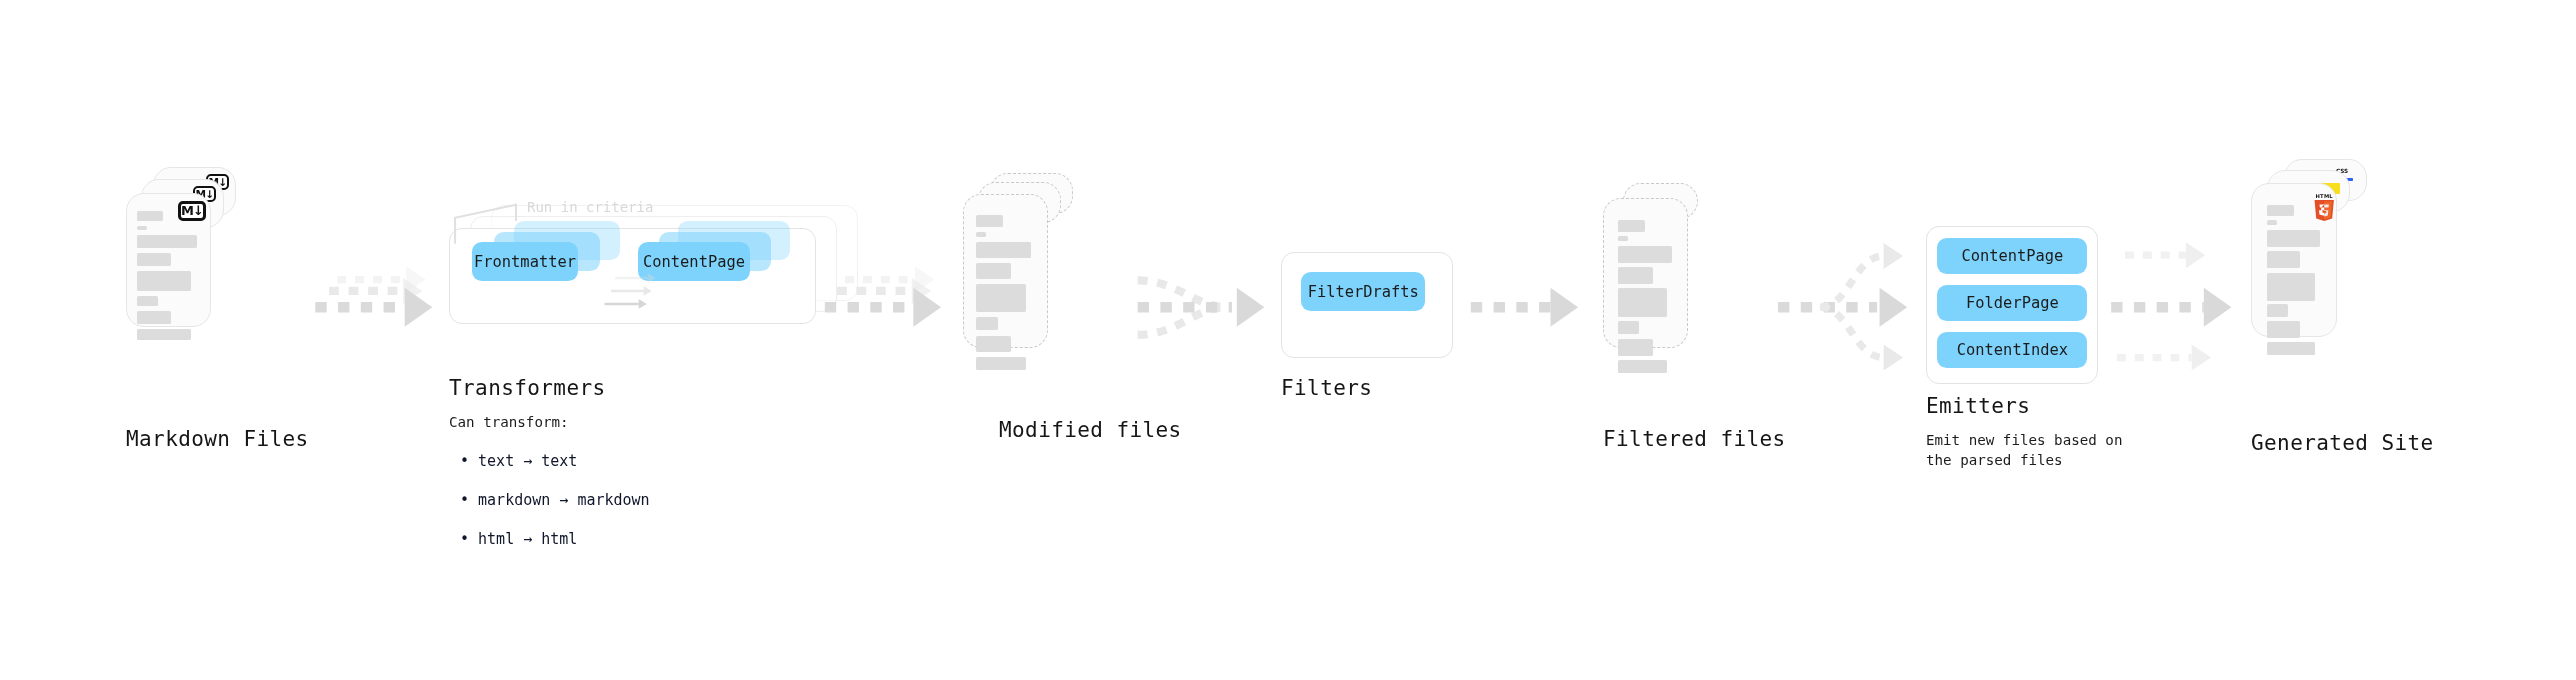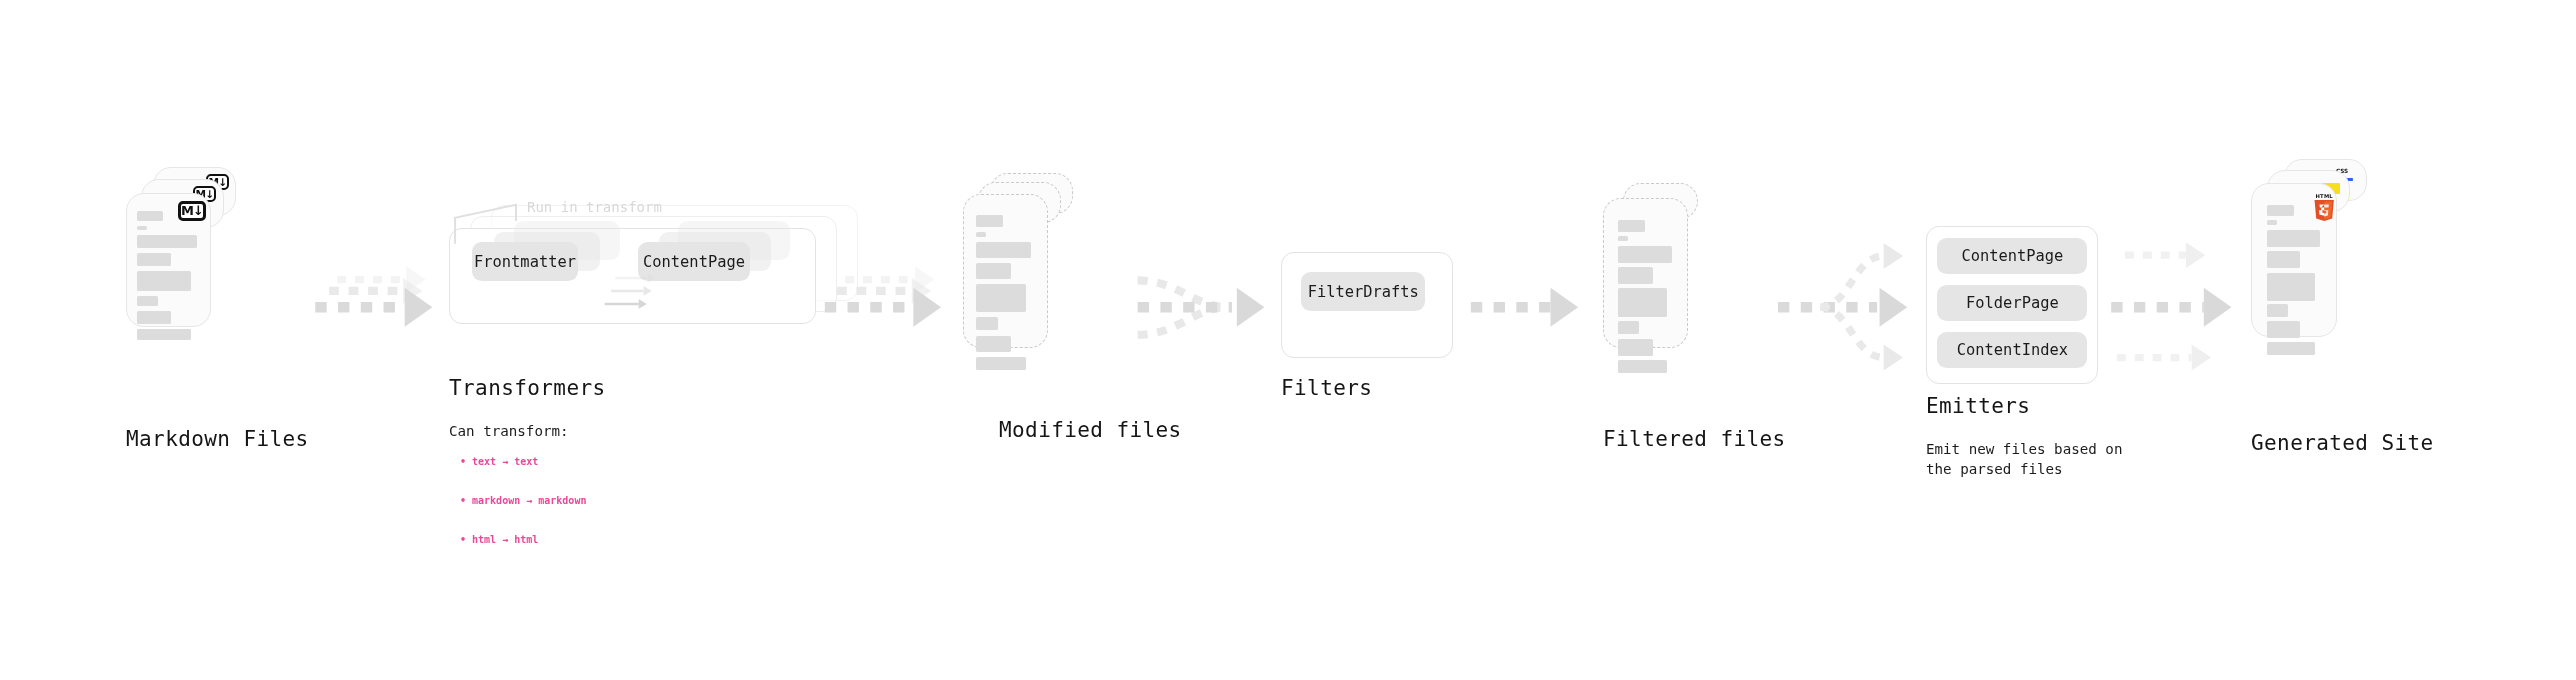--- a/index.html
+++ b/index.html
@@ -81,21 +81,21 @@
   
   .pbox {
     position: absolute;
     border: 1.6px solid #e3e3e3;
     border-radius: 13px;
     background: #ffffff;
     box-sizing: border-box;
   }
   .pill {
     position: absolute;
-    background: #e5e5e5;
+    background: #7dd3fc;
     border-radius: 9.8px;
     display: flex;
     align-items: center;
     justify-content: center;
     color: #1b1b1b;
     box-sizing: border-box;
     white-space: nowrap;
   }
 
   
@@ -105,29 +105,27 @@
     font-size: 21px;
     letter-spacing: 0.4px;
     white-space: nowrap;
   }
   .subcaption {
     position: absolute;
     color: #1c1c1c;
     font-size: 14.2px;
     line-height: 19.5px;
     white-space: pre-line;
-    margin-top: 9px;
   }
   .bullets {
     position: absolute;
-    color: #ec4899;
-    font-size: 10px;
+    color: #0f172a;
+    font-size: 15px;
     line-height: 19.5px;
     white-space: pre-line;
-    font-weight: bold;
   }
   .parallel-label {
     position: absolute;
     color: #d8d8d8;
     font-size: 14px;
     white-space: nowrap;
   }
 
   svg { display: block; overflow: visible; }
   .svg-layer { position: absolute; left: 0; top: 0; width: 2576px; height: 681px; pointer-events: none; }
@@ -179,21 +177,21 @@
       <span>Frontmatter</span>
     </div>
 
     <div class="pill" style="left:229px; top:16.3px; width:112px; height:39px; font-size:15.4px; opacity:0.35;"></div>
     <div class="pill" style="left:210px; top:27px; width:112px; height:39px; font-size:15.4px; opacity:0.55;"></div>
     <div class="pill" style="left:189px; top:37px; width:112px; height:39px; font-size:15.4px;">
       <span>ContentPage</span>
     </div>
   </div>
 
-  <div class="parallel-label" style="left:527px; top:199px;">Run in transform</div>
+  <div class="parallel-label" style="left:527px; top:199px;">Run in criteria</div>
 
   <div class="caption" style="left:449px; top:376px;">Transformers</div>
   <div class="subcaption" style="left:449px; top:413px;">Can transform:</div>
   <div class="bullets" style="left:460px; top:432px;">
     <div>• text → text</div>
     <div>• markdown → markdown</div>
     <div>• html → html</div>
   </div>
 
   <div class="card-stack" style="left:963px; top:173px;">

